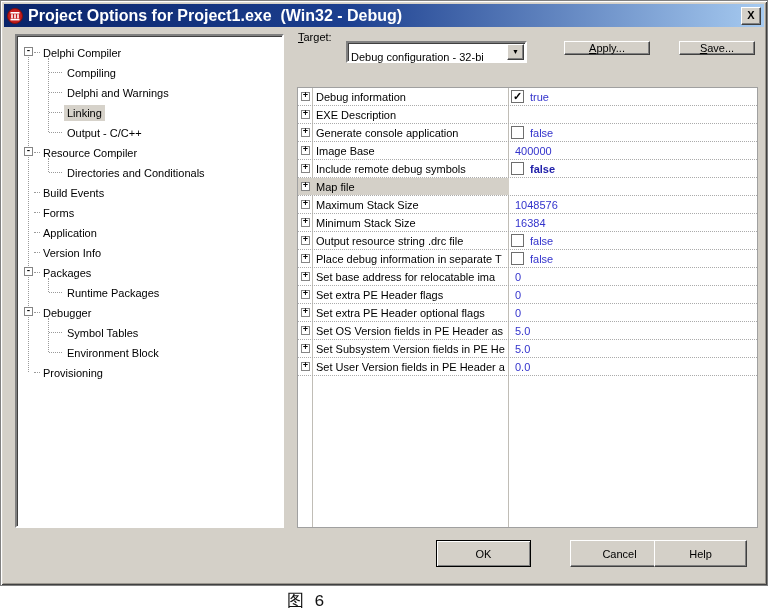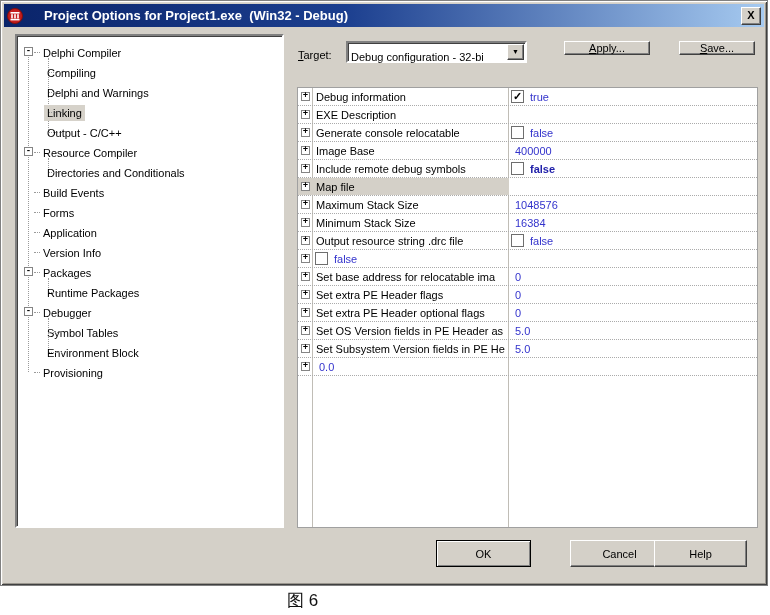--- a/index.html
+++ b/index.html
@@ -9,43 +9,43 @@
   *{margin:0;padding:0;box-sizing:border-box;}
   html,body{width:770px;height:615px;overflow:hidden;background:#fff;
     font-family:"Liberation Sans",sans-serif;font-size:11px;color:#000;}
   .dialog{position:absolute;left:0;top:0;width:768px;height:586px;background:var(--grey);
     border:1px solid #808080;
     box-shadow:inset 1px 1px 0 #fff, inset -1px -1px 0 #404040, inset 2px 2px 0 #dcd8d0, inset -2px -2px 0 #9a968e;}
   
   .titlebar{position:absolute;left:3px;top:3px;right:3px;height:23px;
     background:linear-gradient(to right,var(--navy) 0%,#1c3f8f 45%,var(--titlehi) 100%);
     display:flex;align-items:center;padding:0 3px;}
-  .title-text{color:#fff;font-weight:bold;font-size:13px;margin-left:21px;white-space:pre;
+  .title-text{color:#fff;font-weight:bold;font-size:16px;margin-left:5px;white-space:pre;
     overflow:hidden;flex:1;}
   .app-icon{width:16px;height:16px;flex:0 0 16px;}
   .close-btn{width:20px;height:18px;background:var(--grey);color:#000;
     border:1px solid;border-color:#fff #404040 #404040 #fff;box-shadow:inset -1px -1px 0 #808080;
     font-weight:bold;font-size:11px;line-height:15px;text-align:center;cursor:default;}
   
   .tree{position:absolute;left:14px;top:33px;width:269px;height:494px;background:#fff;
     border:2px solid;border-color:#808080 #fff #fff #808080;
     box-shadow:inset 1px 1px 0 #404040;overflow:hidden;}
   .t-row{position:relative;height:20px;line-height:20px;white-space:nowrap;}
   .t-row.root{padding-left:23px;}
-  .t-row.child{padding-left:27px;text-decoration:underline;}
+  .t-row.child{padding-left:47px;text-decoration:underline;}
   .tlabel{display:inline-block;line-height:14px;padding:1px 3px;vertical-align:middle;}
   .tlabel.sel{background:#d6d2ca;}
   .tbox{position:absolute;left:7px;top:5px;width:9px;height:9px;background:#fff;
     border:1px solid #848484;font:bold 9px/7px "Liberation Mono",monospace;text-align:center;color:#000;}
   .stub{position:absolute;top:10px;border-bottom:1px dotted #9a9a9a;}
   .root > .stub{left:17px;width:6px;}
   .child > .stub{left:32px;width:13px;}
   .vtrunk{position:absolute;border-left:1px dotted #9a9a9a;width:0;}
   
-  .lbl-target{position:absolute;left:297px;top:48px;}
+  .lbl-target{position:absolute;left:297px;top:30px;}
   .combo{position:absolute;left:345px;top:40px;width:181px;height:22px;background:#fff;
     border:2px solid;border-color:#808080 #fff #fff #808080;box-shadow:inset 1px 1px 0 #404040;
     display:flex;align-items:center;}
   .combo .cb-text{flex:1;padding:0 3px;white-space:nowrap;overflow:hidden;margin-top:10px;}
   .drop-btn{width:17px;height:16px;background:var(--grey);
     border:1px solid;border-color:#fff #404040 #404040 #fff;box-shadow:inset -1px -1px 0 #808080;
     font-size:7px;line-height:14px;text-align:center;color:#000;flex:0 0 17px;margin-right:1px;}
   .btn{position:absolute;height:14px;background:var(--grey);
     border:1px solid;border-color:#fff #404040 #404040 #fff;box-shadow:inset -1px -1px 0 #808080;
     font-family:inherit;font-size:11px;text-align:center;cursor:default;}
@@ -66,21 +66,21 @@
     font:bold 9px/7px "Liberation Mono",monospace;text-align:center;}
   .g-name{width:196px;flex:0 0 196px;padding:3px 18px 0 3px;white-space:nowrap;overflow:hidden;}
   .g-val{flex:1;display:flex;align-items:center;position:relative;overflow:hidden;}
   .g-row.selected .g-exp,.g-row.selected .g-name{background:#d4d0c8;}
   .chk{width:13px;height:13px;background:#fff;border:1px solid #6e6e6e;margin-left:2px;
     font:bold 11px/11px "Liberation Sans",sans-serif;text-align:center;color:#000;flex:0 0 13px;}
   .vtext{color:var(--blue);margin-left:6px;white-space:nowrap;}
   .g-row.bold .vtext{font-weight:bold;color:#2222aa;}
   
   .fig-caption{position:absolute;left:287px;top:589px;font-size:17px;
-    font-family:Liberation Sans, sans-serif;color:#111;}
+    font-family:Liberation Mono, monospace;color:#111;}
 </style>
 </head>
 <body>
 
 <div class="dialog">
 
   <div class="titlebar">
     <svg class="app-icon" viewBox="0 0 16 16">
       <circle cx="8" cy="8" r="7.5" fill="#c41d1d"></circle>
       <circle cx="8" cy="8" r="7.5" fill="none" stroke="#7d0f0f" stroke-width="1"></circle>
@@ -149,21 +149,21 @@
           <div class="g-exp">
             <span class="gbox">+</span>
           </div>
           <div class="g-name">EXE Description</div>
           <div class="g-val"></div>
         </div>
         <div class="g-row">
           <div class="g-exp">
             <span class="gbox">+</span>
           </div>
-          <div class="g-name">Generate console relocatable</div>
+          <div class="g-name">Generate console application</div>
           <div class="g-val">
             <span class="chk"></span>
             <span class="vtext">false</span>
           </div>
         </div>
         <div class="g-row">
           <div class="g-exp">
             <span class="gbox">+</span>
           </div>
           <div class="g-name">Image Base</div>
@@ -212,20 +212,21 @@
           <div class="g-name">Output resource string .drc file</div>
           <div class="g-val">
             <span class="chk"></span>
             <span class="vtext">false</span>
           </div>
         </div>
         <div class="g-row">
           <div class="g-exp">
             <span class="gbox">+</span>
           </div>
+          <div class="g-name">Place debug information in separate T</div>
           <div class="g-val">
             <span class="chk"></span>
             <span class="vtext">false</span>
           </div>
         </div>
         <div class="g-row">
           <div class="g-exp">
             <span class="gbox">+</span>
           </div>
           <div class="g-name">Set base address for relocatable ima</div>
@@ -266,20 +267,21 @@
           </div>
           <div class="g-name">Set Subsystem Version fields in PE He</div>
           <div class="g-val">
             <span class="vtext">5.0</span>
           </div>
         </div>
         <div class="g-row">
           <div class="g-exp">
             <span class="gbox">+</span>
           </div>
+          <div class="g-name">Set User Version fields in PE Header a</div>
           <div class="g-val">
             <span class="vtext">0.0</span>
           </div>
         </div>
       </div>
   </div>
 
   <button class="btn btn-ok">OK</button>
   <button class="btn btn-cancel">Cancel</button>
   <button class="btn btn-help">Help</button>

